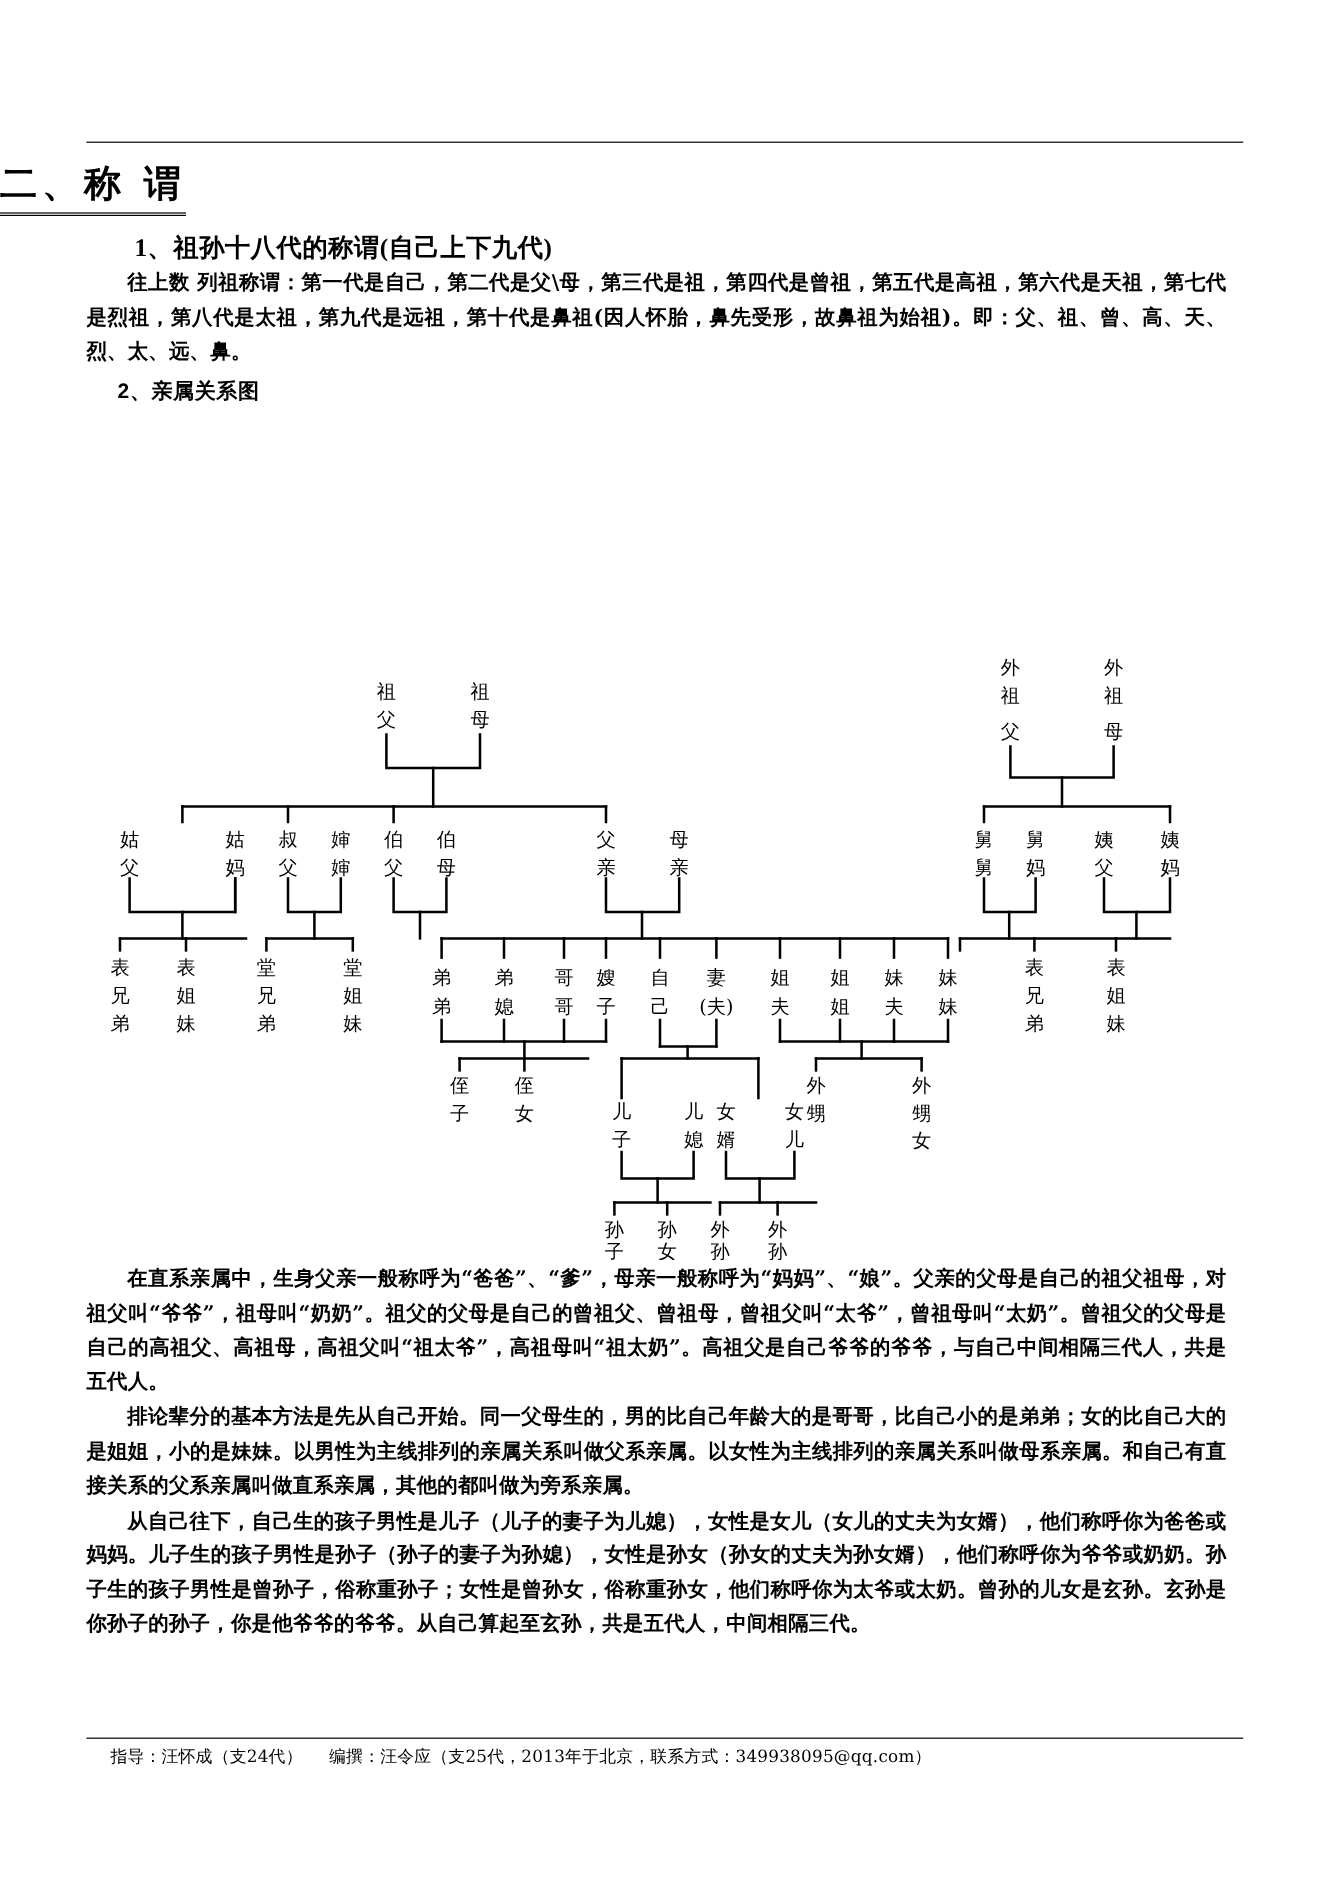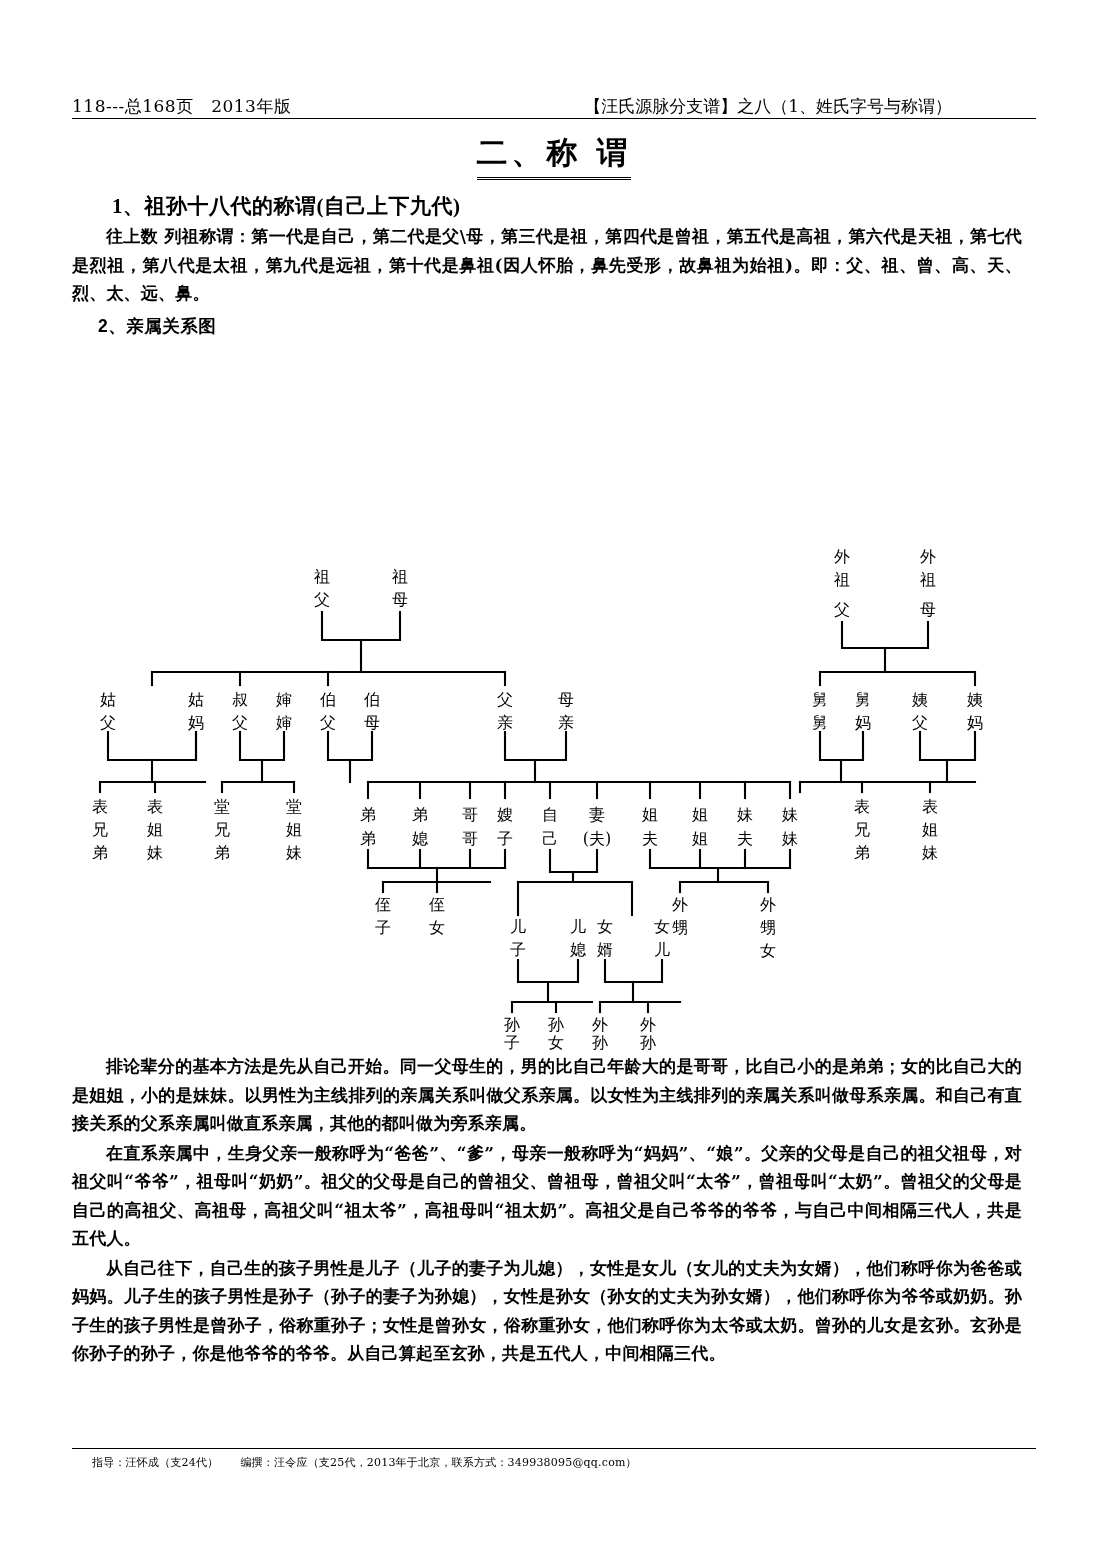--- a/index.html
+++ b/index.html
@@ -19,21 +19,21 @@
     display:flex;align-items:flex-end;
   }
   .hdr-left{font-size:17px;letter-spacing:.5px;white-space:nowrap;}
   .hdr-right{font-size:17px;white-space:nowrap;margin-left:auto;padding-right:84px;}
   .hdr-rule{
     position:absolute;left:72px;top:118px;width:964px;
     border-top:1.6px solid #000;
   }
   
   .title-wrap{
-    position:absolute;left:0;top:132px;width:1108px;text-align:center;
+    position:absolute;left:0;top:132px;width:1108px;
   }
   .title{
     display:inline-block;font-size:31px;font-weight:bold;letter-spacing:4px;
     padding-bottom:3px;
     border-bottom:3px double #000;
     font-family:"DejaVu Serif","Liberation Serif",serif;
   }
   
   .body-top{
     position:absolute;left:72px;top:192px;width:950px;
@@ -66,33 +66,29 @@
     font-family:"DejaVu Serif","Liberation Serif",serif;
     font-size:16px;fill:#000;text-anchor:middle;
   }
   
   .foot-rule{
     position:absolute;left:72px;top:1448px;width:964px;
     border-top:1.4px solid #000;
   }
   .footer{
     position:absolute;left:92px;top:1455px;width:964px;
-    font-size:11px;white-space:nowrap;letter-spacing:.2px;
+    font-size:14px;white-space:nowrap;letter-spacing:.2px;
   }
   .foot-gap{display:inline-block;width:22px;}
 </style>
 </head>
 <body>
 
 <div class="page">
 
-  <div class="header">
-    <div class="hdr-left">118---总168页　2013年版</div>
-    <div class="hdr-right">【汪氏源脉分支谱】之八（1、姓氏字号与称谓）</div>
-  </div>
   <div class="hdr-rule"></div>
 
   <div class="title-wrap">
     <span class="title">二、称 谓</span>
   </div>
 
   <div class="body-top">
     <h3 class="sec">1、祖孙十八代的称谓(自己上下九代)</h3>
     <p class="para">往上数 列祖称谓：第一代是自己，第二代是父\母，第三代是祖，第四代是曾祖，第五代是高祖，第六代是天祖，第七代是烈祖，第八代是太祖，第九代是远祖，第十代是鼻祖(因人怀胎，鼻先受形，故鼻祖为始祖)。即：父、祖、曾、高、天、烈、太、远、鼻。</p>
     <h3 class="sec2">2、亲属关系图</h3>
@@ -321,22 +317,22 @@
         <text class="lbl" x="556" y="528">女</text>
         <text class="lbl" x="600" y="510">外</text>
         <text class="lbl" x="600" y="528">孙</text>
         <text class="lbl" x="648" y="510">外</text>
         <text class="lbl" x="648" y="528">孙</text>
       </g>
     </svg>
   </div>
 
   <div class="body-bottom">
+    <p class="para">在直系亲属中，生身父亲一般称呼为“爸爸”、“爹”，母亲一般称呼为“妈妈”、“娘”。父亲的父母是自己的祖父祖母，对祖父叫“爷爷”，祖母叫“奶奶”。祖父的父母是自己的曾祖父、曾祖母，曾祖父叫“太爷”，曾祖母叫“太奶”。曾祖父的父母是自己的高祖父、高祖母，高祖父叫“祖太爷”，高祖母叫“祖太奶”。高祖父是自己爷爷的爷爷，与自己中间相隔三代人，共是五代人。</p>
     <p class="para">排论辈分的基本方法是先从自己开始。同一父母生的，男的比自己年龄大的是哥哥，比自己小的是弟弟；女的比自己大的是姐姐，小的是妹妹。以男性为主线排列的亲属关系叫做父系亲属。以女性为主线排列的亲属关系叫做母系亲属。和自己有直接关系的父系亲属叫做直系亲属，其他的都叫做为旁系亲属。</p>
-    <p class="para">在直系亲属中，生身父亲一般称呼为“爸爸”、“爹”，母亲一般称呼为“妈妈”、“娘”。父亲的父母是自己的祖父祖母，对祖父叫“爷爷”，祖母叫“奶奶”。祖父的父母是自己的曾祖父、曾祖母，曾祖父叫“太爷”，曾祖母叫“太奶”。曾祖父的父母是自己的高祖父、高祖母，高祖父叫“祖太爷”，高祖母叫“祖太奶”。高祖父是自己爷爷的爷爷，与自己中间相隔三代人，共是五代人。</p>
     <p class="para">从自己往下，自己生的孩子男性是儿子（儿子的妻子为儿媳），女性是女儿（女儿的丈夫为女婿），他们称呼你为爸爸或妈妈。儿子生的孩子男性是孙子（孙子的妻子为孙媳），女性是孙女（孙女的丈夫为孙女婿），他们称呼你为爷爷或奶奶。孙子生的孩子男性是曾孙子，俗称重孙子；女性是曾孙女，俗称重孙女，他们称呼你为太爷或太奶。曾孙的儿女是玄孙。玄孙是你孙子的孙子，你是他爷爷的爷爷。从自己算起至玄孙，共是五代人，中间相隔三代。</p>
   </div>
 
   <div class="foot-rule"></div>
   <div class="footer">
     <span>指导：</span><span>汪怀成（支24代）</span><span class="foot-gap"></span><span>编撰：</span><span>汪令应（支25代，2013年于北京，联系方式：349938095@qq.com）</span>
   </div>
 
 </div>
 

